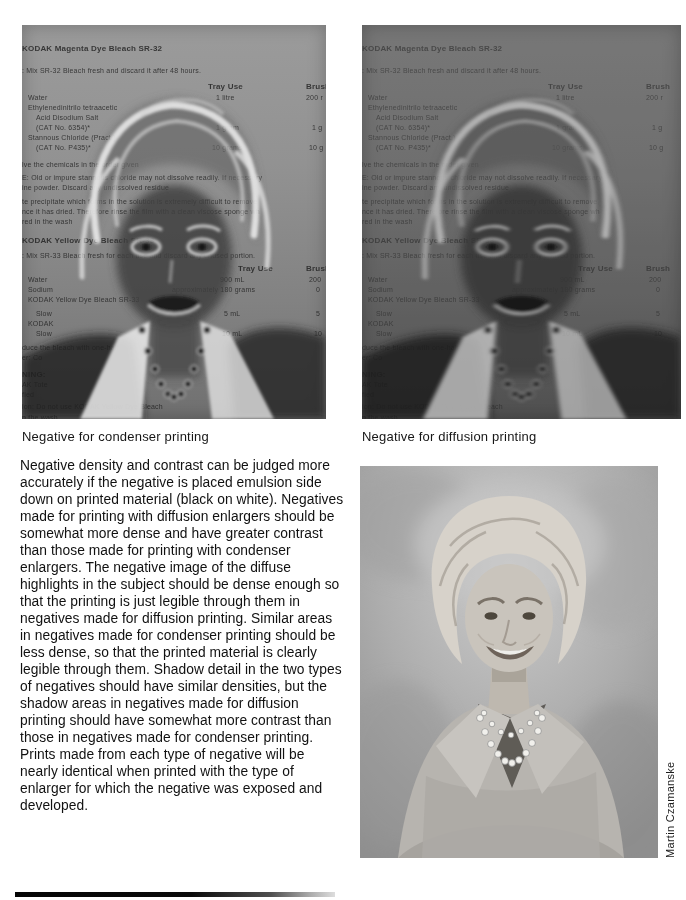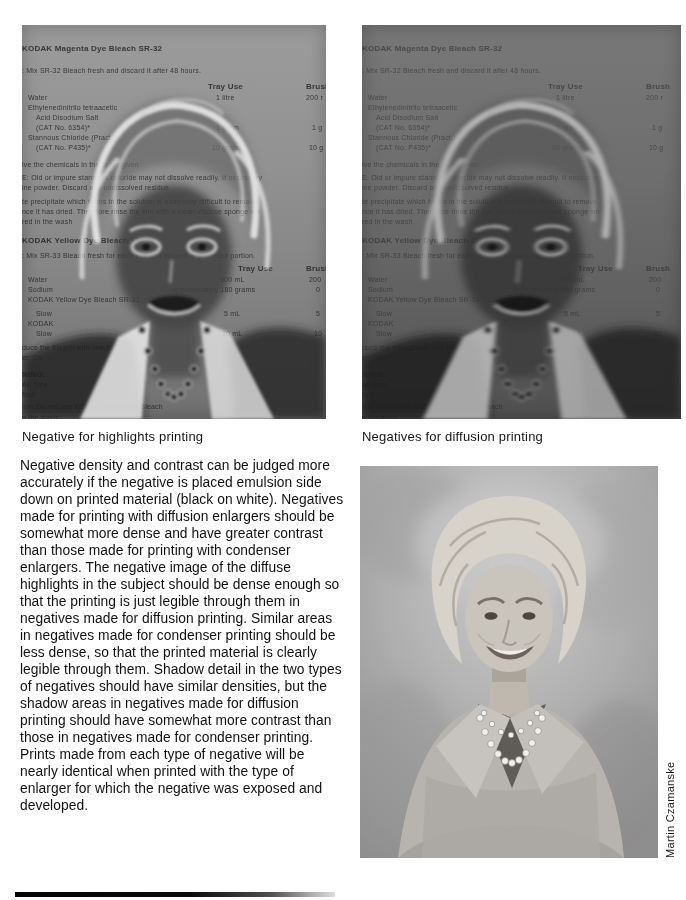--- a/index.html
+++ b/index.html
@@ -275,22 +275,22 @@
         <div class="ov-line" style="left: 0px; top: 366px;">fied</div>
         <div class="ov-line" style="left: 0px; top: 378px;">ion: Do not use KODAK Yellow Dye Bleach</div>
         <div class="ov-line" style="left: 0px; top: 389px;">n the wash</div>
       </div>
     <svg class="neg-img" viewBox="0 0 304 394" preserveAspectRatio="none">
         <use href="#negp"></use>
       </svg>
     <div class="density-overlay"></div>
   </figure>
 
-  <div class="caption caption-left">Negative for highlights printing</div>
-  <div class="caption caption-right">Negatives for diffusion printing</div>
+  <div class="caption caption-left">Negative for condenser printing</div>
+  <div class="caption caption-right">Negative for diffusion printing</div>
 
   <div class="body-text">Negative density and contrast can be judged more accurately if the negative is placed emulsion side down on printed material (black on white). Negatives made for printing with diffusion enlargers should be somewhat more dense and have greater contrast than those made for printing with condenser enlargers. The negative image of the diffuse highlights in the subject should be dense enough so that the printing is just legible through them in negatives made for diffusion printing. Similar areas in negatives made for condenser printing should be less dense, so that the printed material is clearly legible through them. Shadow detail in the two types of negatives should have similar densities, but the shadow areas in negatives made for diffusion printing should have somewhat more contrast than those in negatives made for condenser printing. Prints made from each type of negative will be nearly identical when printed with the type of enlarger for which the negative was exposed and developed.</div>
 
   <figure class="portrait">
     <svg viewBox="0 0 298 392" preserveAspectRatio="none">
         <use href="#posp"></use>
       </svg>
   </figure>
 
   <div class="credit">Martin Czamanske</div>

